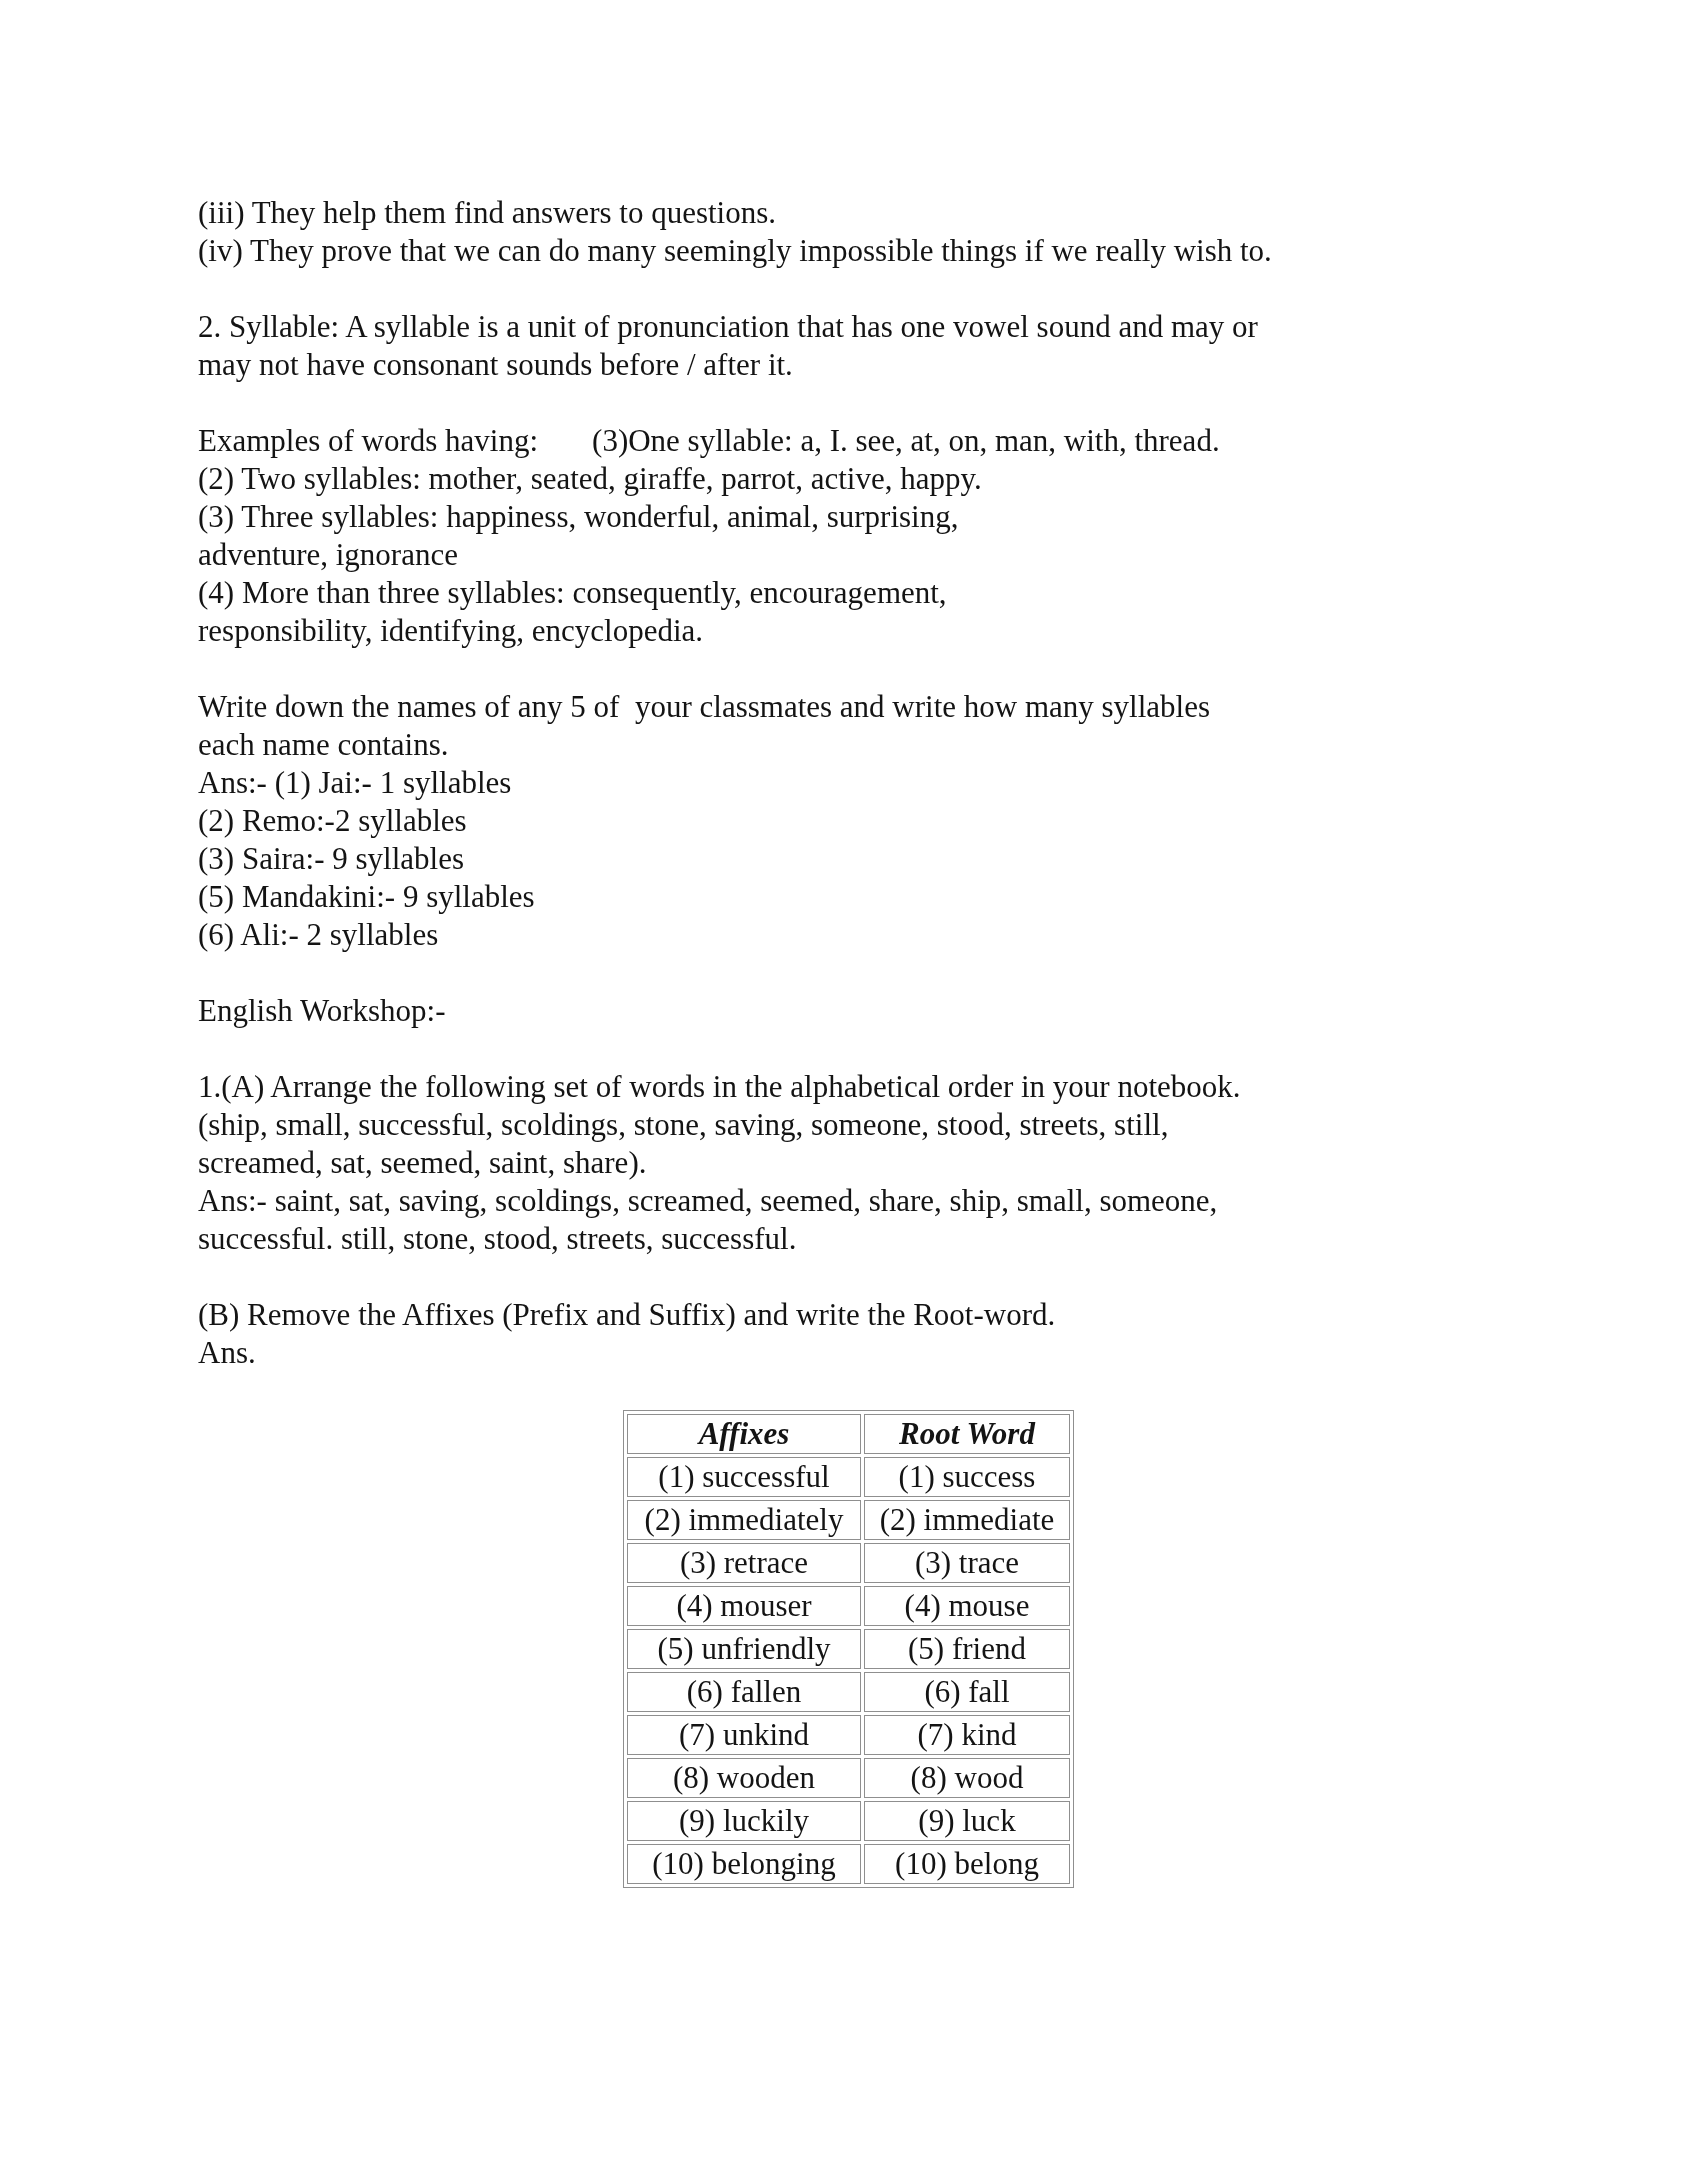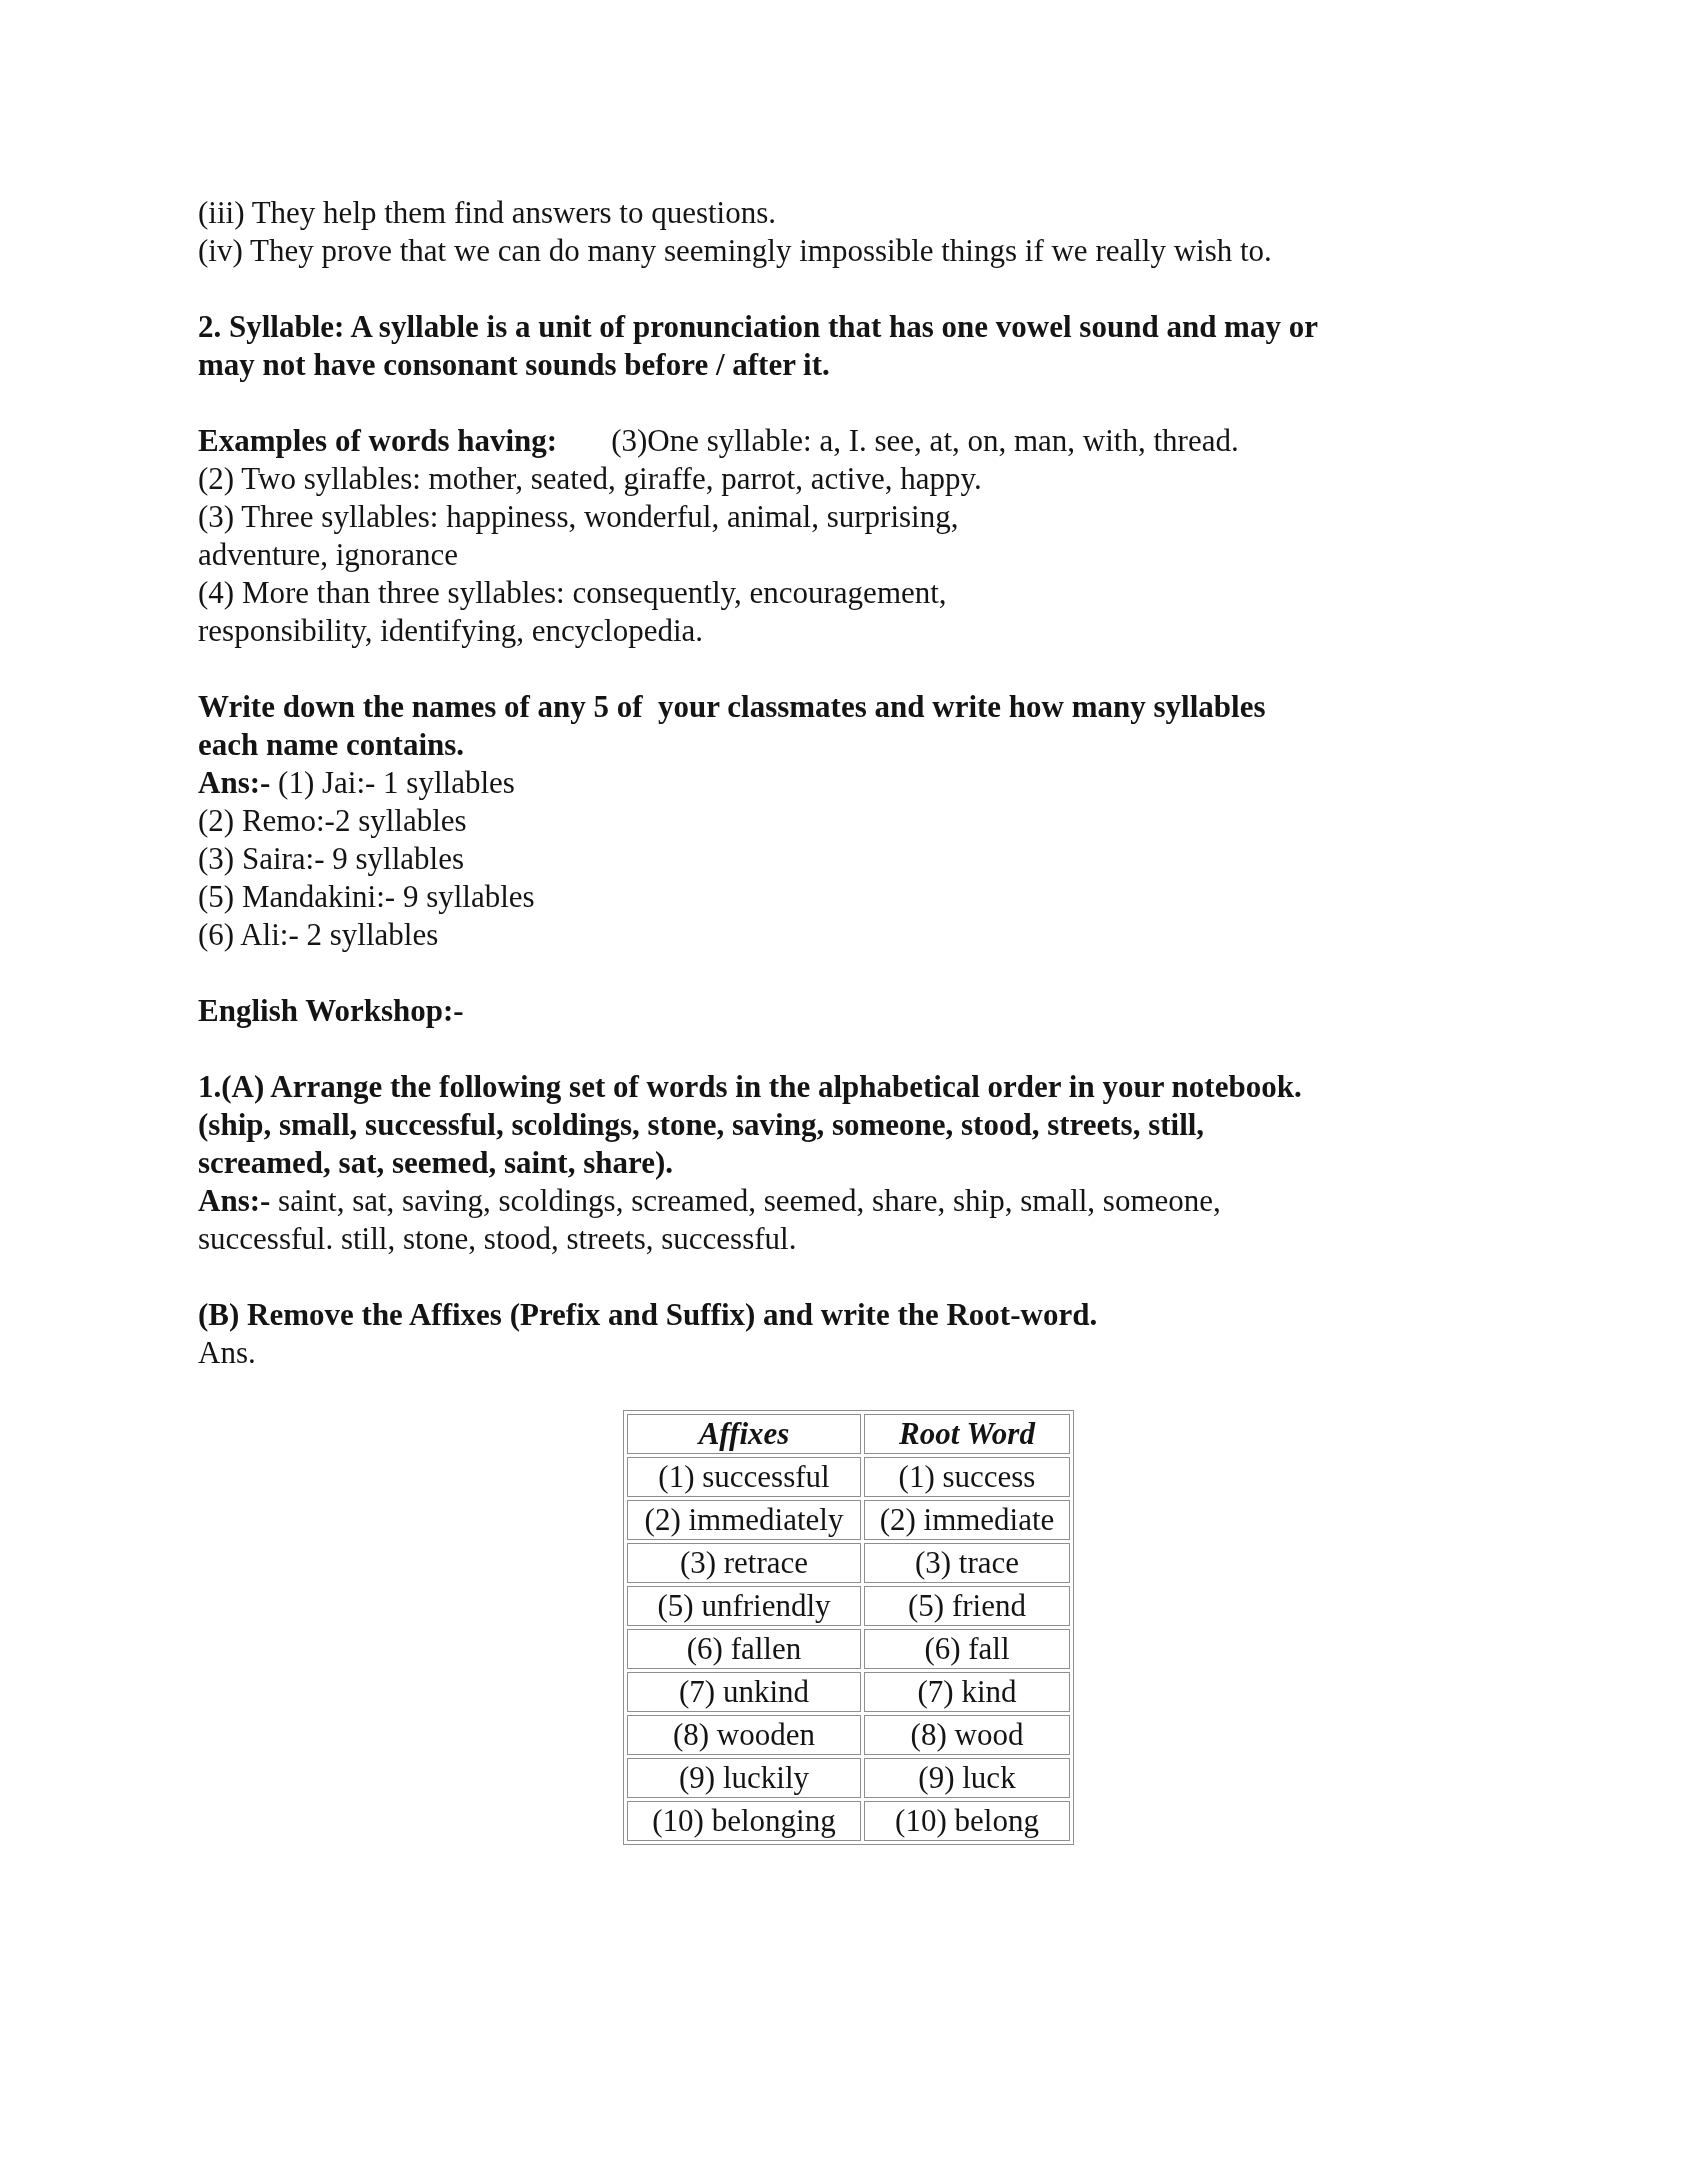--- a/index.html
+++ b/index.html
@@ -27,21 +27,21 @@
     color: #141414;
     border-radius: 11px;
   }
   .para {
     margin: 0 0 38px 0;
   }
   .line {
     white-space: pre;
   }
   .b {
-    font-weight: bold;
+    font-weight: normal;
   }
   .spacer {
     display: inline-block;
     width: 54px;
   }
   table.affix-table {
     margin: 22px 0 0 425px;
     width: 448px;
     table-layout: fixed;
     border-collapse: separate;
@@ -144,20 +144,24 @@
       </tr>
       <tr>
         <td>(2) immediately</td>
         <td>(2) immediate</td>
       </tr>
       <tr>
         <td>(3) retrace</td>
         <td>(3) trace</td>
       </tr>
       <tr>
+        <td>(4) mouser</td>
+        <td>(4) mouse</td>
+      </tr>
+      <tr>
         <td>(5) unfriendly</td>
         <td>(5) friend</td>
       </tr>
       <tr>
         <td>(6) fallen</td>
         <td>(6) fall</td>
       </tr>
       <tr>
         <td>(7) unkind</td>
         <td>(7) kind</td>

